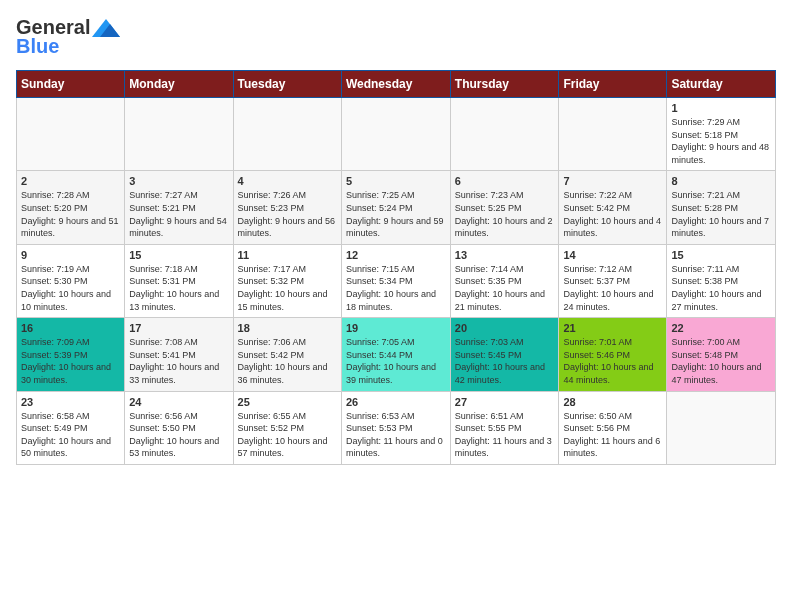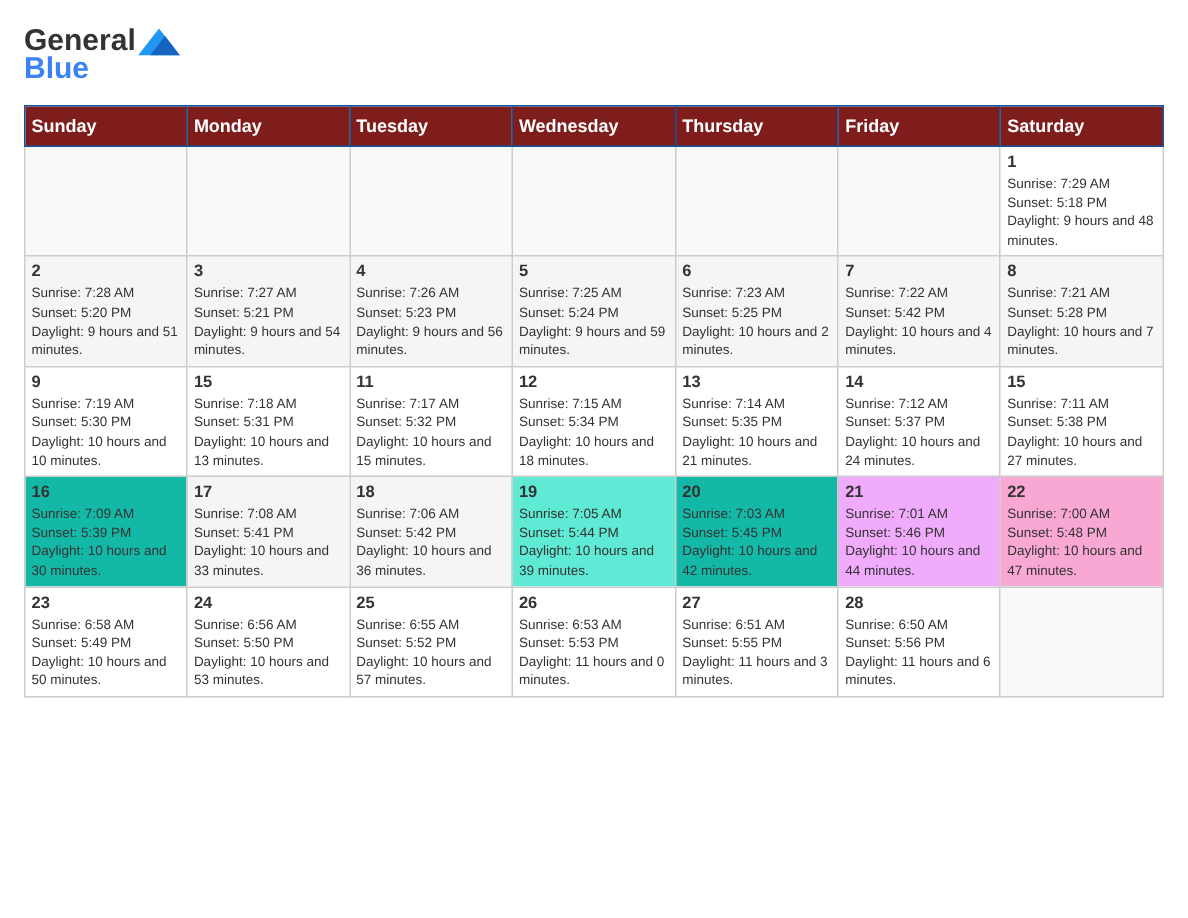--- a/index.html
+++ b/index.html
@@ -237,21 +237,21 @@
           <div class="day-info">Sunrise: 7:05 AM
 Sunset: 5:44 PM
 Daylight: 10 hours and 39 minutes.</div>
         </td>
         <td style="background: #14b8a6;">
           <span class="day-num">20</span>
           <div class="day-info">Sunrise: 7:03 AM
 Sunset: 5:45 PM
 Daylight: 10 hours and 42 minutes.</div>
         </td>
-        <td style="background: #f0abfc;">
+        <td style="background: #84cc16;">
           <span class="day-num">21</span>
           <div class="day-info">Sunrise: 7:01 AM
 Sunset: 5:46 PM
 Daylight: 10 hours and 44 minutes.</div>
         </td>
         <td style="background: #f9a8d4;">
           <span class="day-num">22</span>
           <div class="day-info">Sunrise: 7:00 AM
 Sunset: 5:48 PM
 Daylight: 10 hours and 47 minutes.</div>

